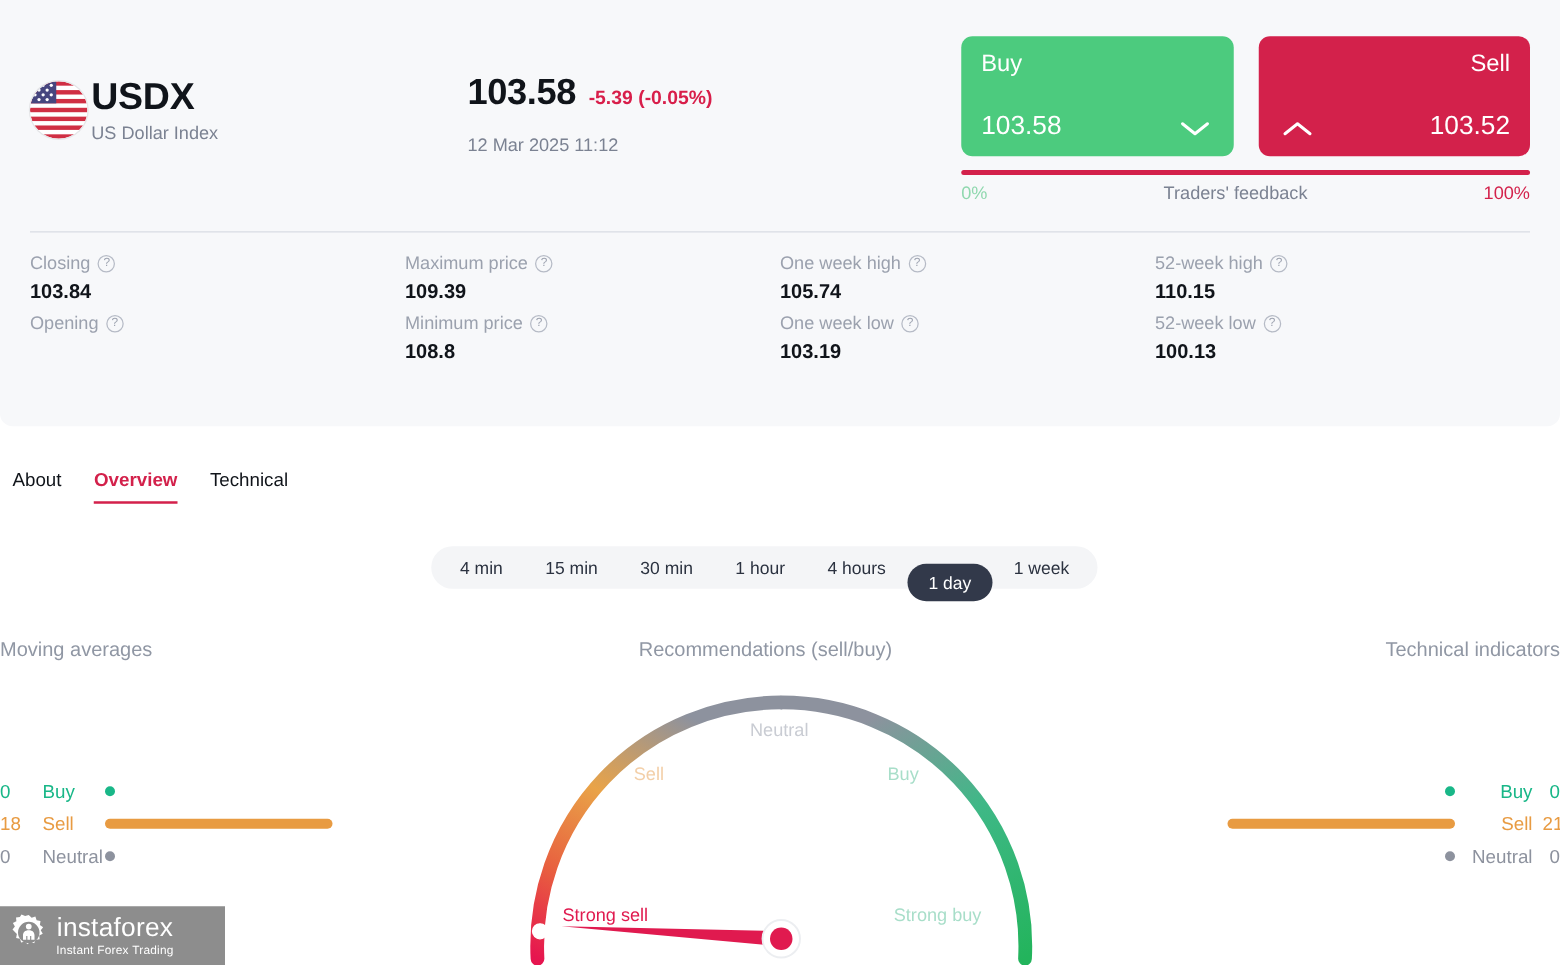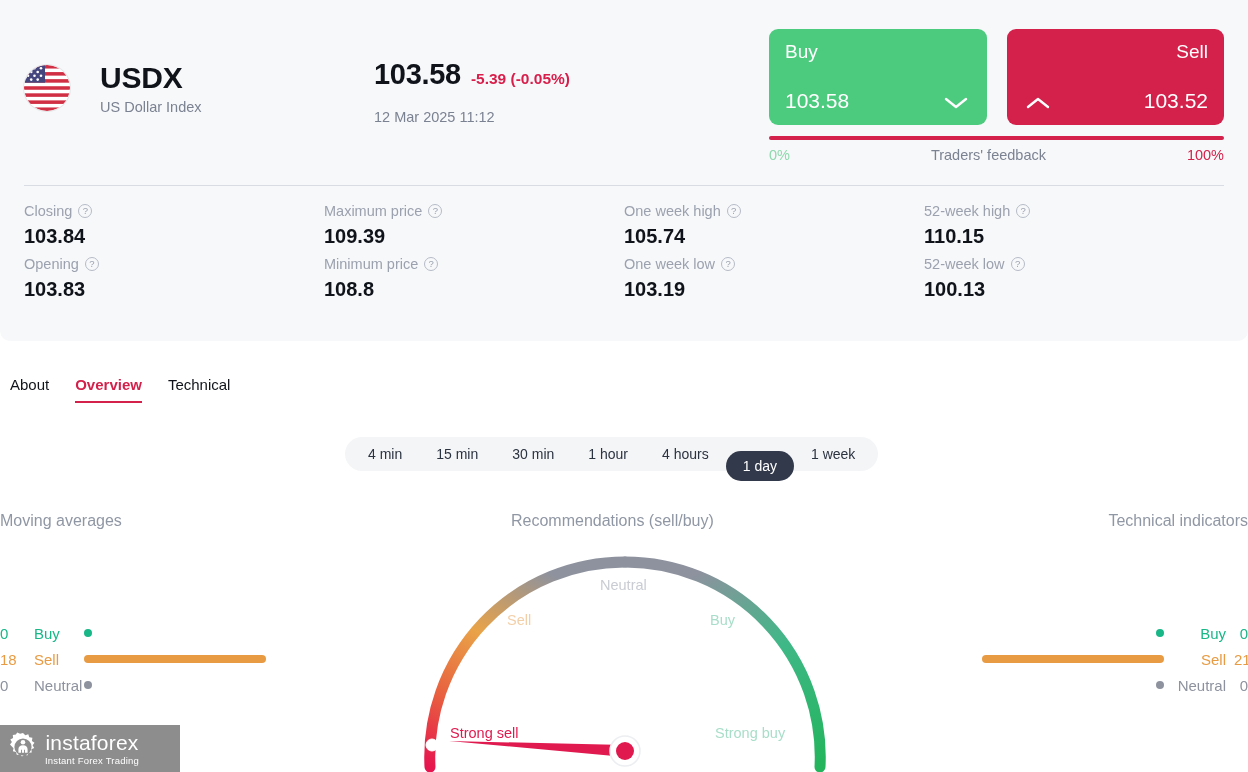--- a/index.html
+++ b/index.html
@@ -10,21 +10,21 @@
     overflow:hidden;
   }
   .page { position:relative; width:1248px; height:772px; }
 
   
   .header-card{
     position:absolute; left:0; top:0; width:1248px; height:341px;
     background:#f7f8fa;
     border-bottom-left-radius:10px; border-bottom-right-radius:10px;
   }
-  .sym-block{ position:absolute; left:24px; top:62px; display:flex; align-items:center; gap:30px;}
+  .sym-block{ position:absolute; left:24px; top:62px; display:flex; align-items:center; gap:3px;}
   .flag{ width:46px;height:46px;border-radius:50%;overflow:hidden;position:relative;flex:none;
          box-shadow:0 0 0 1px rgba(0,0,0,.07);}
   .sym-name{ font-size:30px; font-weight:bold; color:#10141a; line-height:1.05; letter-spacing:-.2px;}
   .sym-sub{ font-size:14.5px; color:#7b8292; margin-top:5px;}
 
   .price-block{ position:absolute; left:374px; top:58px;}
   .price-row{ display:flex; align-items:baseline; gap:10px;}
   .price-main{ font-size:29px; font-weight:bold; color:#10141a; letter-spacing:-.3px;}
   .price-chg{ font-size:15.5px; font-weight:bold; color:#d81e4a;}
   .price-time{ font-size:14.5px; color:#7b8292; margin-top:18px;}
@@ -49,21 +49,21 @@
   .fb-right{ font-size:14.5px; color:#d3214b;}
 
   .divider{ position:absolute; left:24px; top:185px; width:1200px; height:1px; background:#d9dce3;}
 
   
   .stats{ position:absolute; left:24px; top:203px; width:1200px;
           display:grid; grid-template-columns:repeat(4,1fr); row-gap:8px;}
   .stat-lbl{ font-size:14.5px; color:#9ba1ae; display:flex; align-items:center; gap:6px;}
   .qm{ width:14px;height:14px;border:1px solid #b6bbc6;border-radius:50%;
        font-size:9.5px;line-height:12px;text-align:center;color:#9ba1ae; flex:none;}
-  .stat-val{ font-size:20px; font-weight:bold; color:#10141a; margin-top:6px;}
+  .stat-val{ font-size:16px; font-weight:bold; color:#10141a; margin-top:6px;}
 
   
   .tabs{ position:absolute; left:10px; top:376px; display:flex; gap:26px; align-items:flex-end;}
   .tab{ font-size:15px; color:#10141a; padding-bottom:10px; cursor:pointer; position:relative;}
   .tab.active{ color:#d3214b; font-weight:bold;}
   .tab.active:after{ content:""; position:absolute; left:0; right:0; bottom:0; height:2.5px; background:#d3214b;}
 
   
   .tf{ position:absolute; left:345px; top:437px; height:34px; background:#f4f5f7;
        border-radius:18px; display:flex; align-items:center; padding:0 6px;}
@@ -216,21 +216,20 @@
             <span>52-week high</span>
             <span class="qm">?</span>
           </div>
         <div class="stat-val">110.15</div>
       </div>
       <div>
         <div class="stat-lbl">
             <span>Opening</span>
             <span class="qm">?</span>
           </div>
-        <div class="stat-val">103.83</div>
       </div>
       <div>
         <div class="stat-lbl">
             <span>Minimum price</span>
             <span class="qm">?</span>
           </div>
         <div class="stat-val">108.8</div>
       </div>
       <div>
         <div class="stat-lbl">

